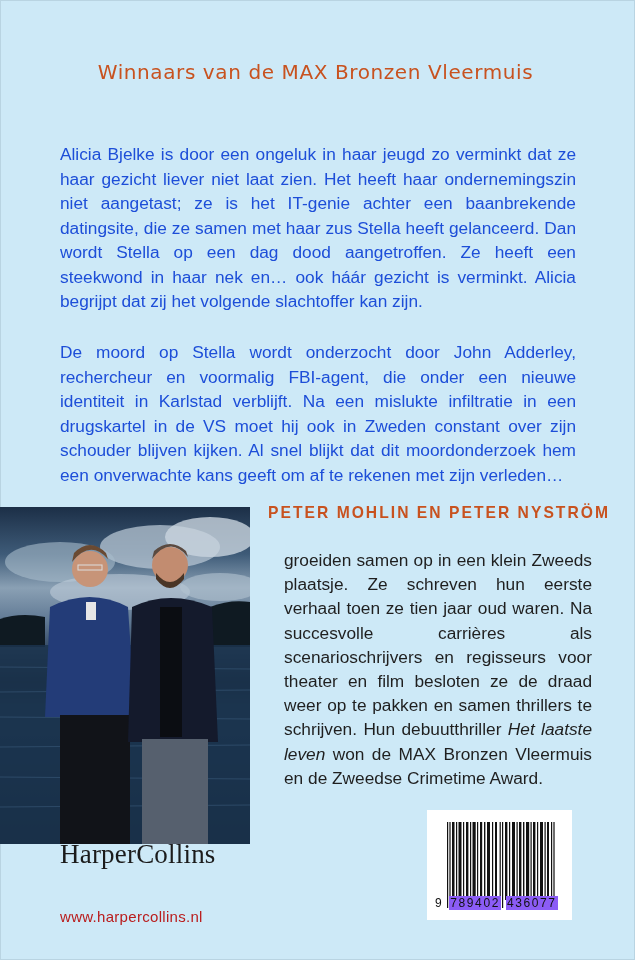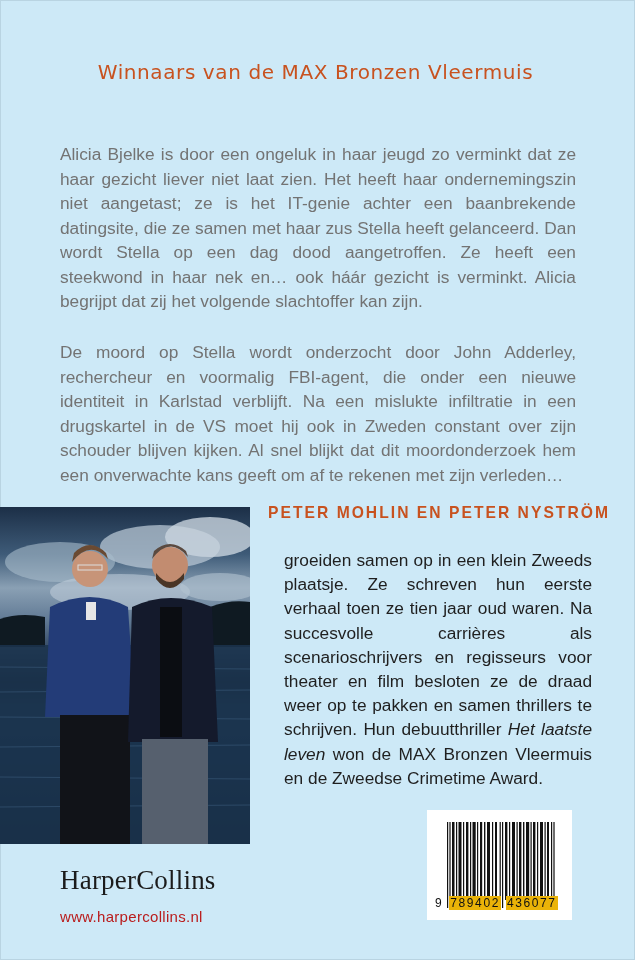--- a/index.html
+++ b/index.html
@@ -16,21 +16,21 @@
   .headline {
     position: absolute; left: 0; top: 59px; width: 631px;
     text-align: center; color: #c8521f;
     font-family: "DejaVu Sans", sans-serif;
     font-size: 20px; line-height: 27px; letter-spacing: 0.6px;
     font-weight: normal;
   }
   .headline span { display: block; }
   .para {
     position: absolute; left: 60px; width: 516px;
-    color: #737373;
+    color: #1d4ed8;
     font-family: "Liberation Sans", sans-serif;
     font-size: 17.3px; line-height: 24.5px;
     text-align: justify; text-align-last: left;
     margin: 0;
   }
   .p1 { top: 142px; }
   .p2 { top: 340px; }
   .photo {
     position: absolute; left: 0; top: 507px; width: 250px; height: 337px;
     overflow: hidden;
@@ -49,21 +49,21 @@
   .bio {
     position: absolute; left: 268px; top: 532px; width: 308px;
     color: #1f1f1f;
     font-family: "Liberation Sans", sans-serif;
     font-size: 17.3px; line-height: 24.2px;
     text-align: justify; text-align-last: left;
     margin: 16px;
   }
   .bio .title { font-style: italic; }
   .publisher {
-    position: absolute; left: 60px; top: 865px;
+    position: absolute; left: 60px; top: 839px;
     color: #1b1b1b;
     font-family: "Liberation Serif", serif;
     font-size: 27px; line-height: 30px; letter-spacing: 0.2px; text-align: center;
   }
   .url {
     position: absolute; left: 60px; top: 909px;
     color: #b91c1c;
     font-family: Liberation Sans, sans-serif;
     font-size: 15px; line-height: 16px; letter-spacing: 0.3px;
   }
@@ -73,21 +73,21 @@
   }
   .barcode-bars {
     position: absolute; left: 20px; top: 12px; width: 108px; height: 86px;
   }
   .barcode-digits {
     position: absolute; left: 8px; top: 86px; width: 132px;
     font-family: "Liberation Sans", sans-serif; font-size: 12px; line-height: 14px;
     color: #111; letter-spacing: 1.6px; white-space: nowrap;
   }
   .barcode-digits .first { margin-right: 6px; }
-  .barcode-digits .d { background: #eab308; padding: 0 1px; }
+  .barcode-digits .d { background: #8b5cf6; padding: 0 1px; }
 </style>
 </head>
 <body>
 
 <div class="frame"></div>
 
 <div class="headline">
   <span>Winnaars van de MAX Bronzen Vleermuis</span>
 </div>
 

